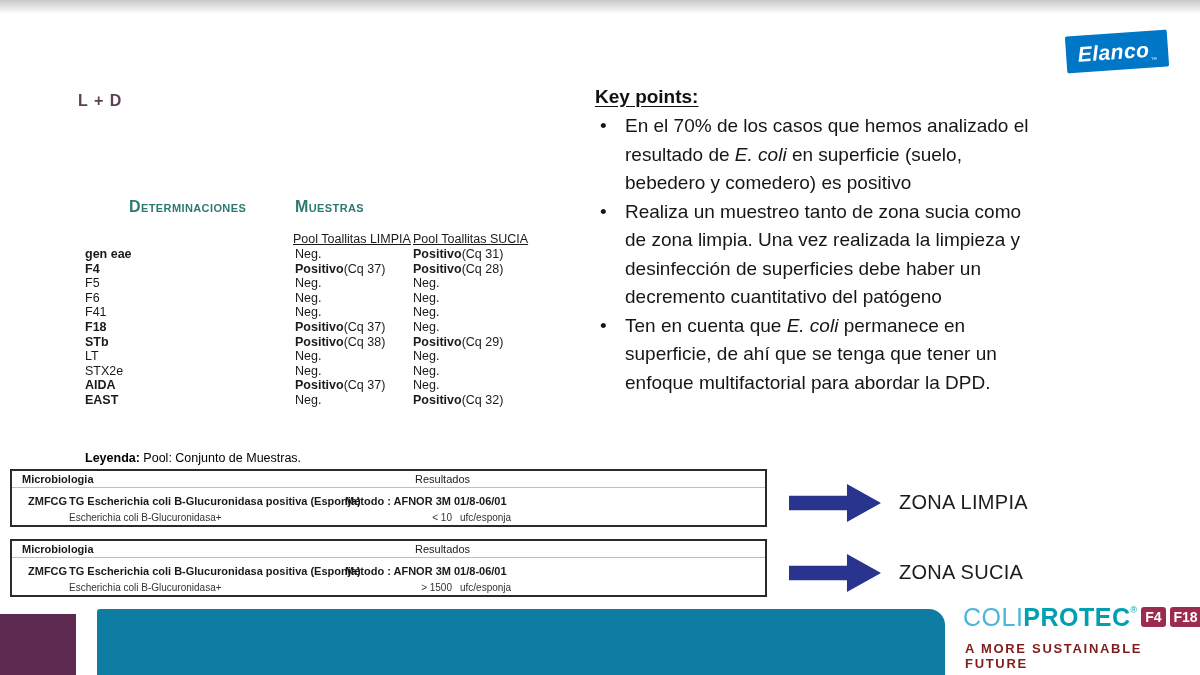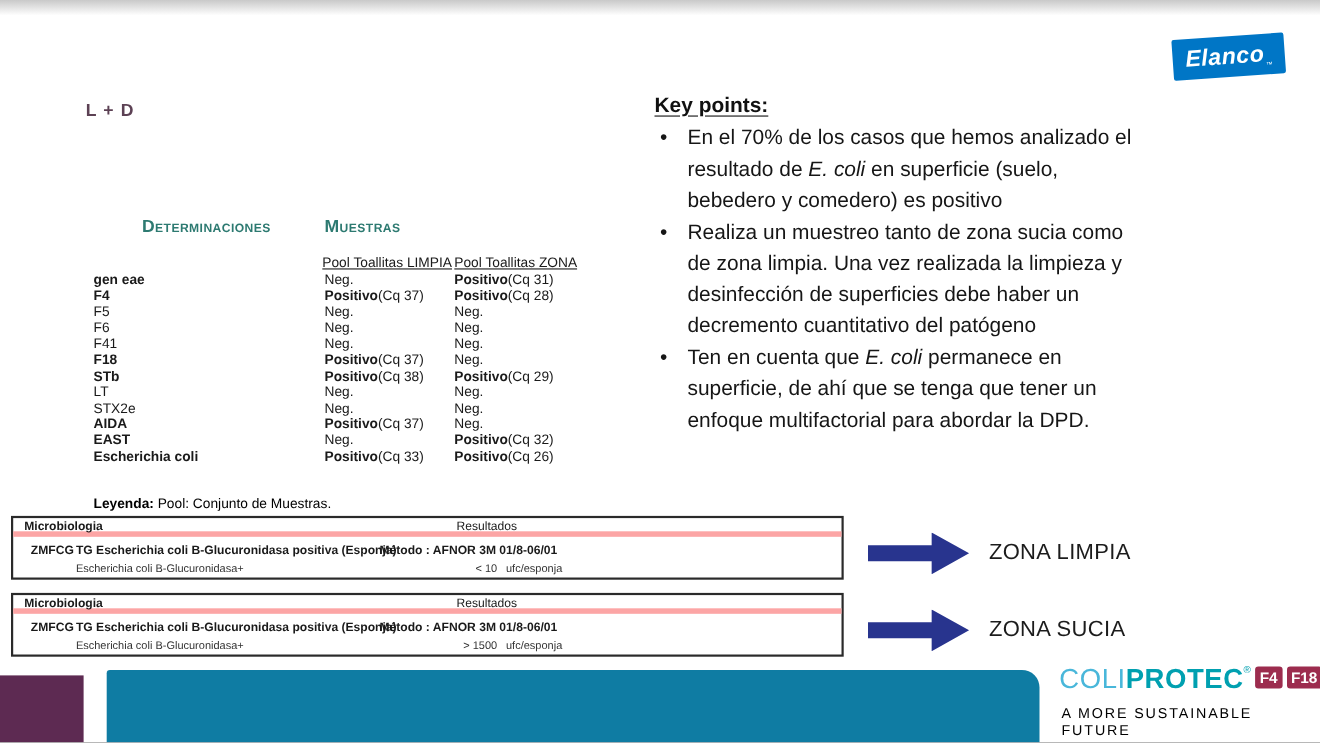--- a/index.html
+++ b/index.html
@@ -39,21 +39,21 @@
   #kp-list { position:absolute; left:595px; top:112px; width:490px; list-style:none; }
   #kp-list li { position:relative; padding-left:30px; font-size:19px; line-height:28.5px;
     color:#161616; white-space:pre-line; }
   #kp-list li::before { content:"\2022"; position:absolute; left:5px; top:0; font-size:19px; }
   #kp-list em { font-style:italic; }
 
   
   .micro { position:absolute; left:10px; width:757px; height:58px;
     border:2px solid #2a2a2a; background:#fff; font-size:11px; color:#1a1a1a; }
   .m1 { top:469px; } .m2 { top:539px; }
-  .mt-h { position:absolute; left:0; right:0; top:0; height:17px; border-bottom:5px solid #fca5a5;text-align:center; }
+  .mt-h { position:absolute; left:0; right:0; top:0; height:17px; border-bottom:1px solid #fca5a5;text-align:center; }
   .mt-title { position:absolute; left:10px; top:2px; font-weight:bold; }
   .mt-res { position:absolute; left:403px; top:2px; }
   .mt-code { position:absolute; left:16px; top:24px; font-weight:bold; }
   .mt-test { position:absolute; left:57px; top:24px; font-weight:bold; }
   .mt-method { position:absolute; left:333px; top:24px; font-weight:bold; }
   .mt-analyte { position:absolute; left:57px; top:41px; font-size:10px; color:#333; }
   .mt-value { position:absolute; left:385px; width:55px; top:41px; font-size:10px;
     text-align:right; color:#333; }
   .mt-unit { position:absolute; left:448px; top:41px; font-size:10px; color:#333; }
 
@@ -76,40 +76,40 @@
   .band { position:absolute; left:97px; top:609px; width:848px; height:66px;
     background:#0f7ca3; border-top-right-radius:16px; border-top-left-radius:3px; }
   .plum-sq { position:absolute; left:0; top:614px; width:76px; height:61px; background:#5d2a52; }
   .brand { position:absolute; left:963px; top:603px; white-space:nowrap; }
   .brand .coli { font-size:25px; font-weight:500; color:#49b7da; letter-spacing:0.5px; }
   .brand .protec { font-size:25px; font-weight:800; color:#00a0b0; letter-spacing:0.5px; }
   .brand .reg { font-size:9px; color:#00a0b0; vertical-align:13px; }
   .badge { display:inline-block; background:#9c2c4e; color:#fff; font-weight:bold;
     font-size:14px; line-height:14px; padding:3px 4px; border-radius:3px; margin-left:4px;
     vertical-align:4px; }
-  .tagline { position:absolute; left:965px; top:641px; font-size:13px; font-weight:normal;
-    letter-spacing:1.7px; color:#000000; }
+  .tagline { position:absolute; left:965px; top:641px; font-size:13px; font-weight:bold;
+    letter-spacing:1.7px; color:#7f1d1d; }
 </style>
 </head>
 <body>
 
 <div id="slide">
   <div class="topgrad"></div>
 
   <div class="lcd">L + D</div>
 
   <div class="elanco">
     <span class="elanco-text">Elanco</span>
       <span class="elanco-tm">™</span>
   </div>
 
   <div class="sechdr sh1">Determinaciones</div>
   <div class="sechdr sh2">Muestras</div>
   <div class="colhdr ch1">Pool Toallitas LIMPIA</div>
-  <div class="colhdr ch2">Pool Toallitas ZONA</div>
+  <div class="colhdr ch2">Pool Toallitas SUCIA</div>
   <div id="det-table">
       <div class="det-row">
         <span class="det-name b">gen eae</span>
         <span class="det-val">Neg.</span>
         <span class="det-val"><b>Positivo</b>(Cq 31)</span>
       </div>
       <div class="det-row">
         <span class="det-name b">F4</span>
         <span class="det-val"><b>Positivo</b>(Cq 37)</span>
         <span class="det-val"><b>Positivo</b>(Cq 28)</span>
@@ -151,25 +151,20 @@
       </div>
       <div class="det-row">
         <span class="det-name b">AIDA</span>
         <span class="det-val"><b>Positivo</b>(Cq 37)</span>
         <span class="det-val">Neg.</span>
       </div>
       <div class="det-row">
         <span class="det-name b">EAST</span>
         <span class="det-val">Neg.</span>
         <span class="det-val"><b>Positivo</b>(Cq 32)</span>
-      </div>
-      <div class="det-row">
-        <span class="det-name b">Escherichia coli</span>
-        <span class="det-val"><b>Positivo</b>(Cq 33)</span>
-        <span class="det-val"><b>Positivo</b>(Cq 26)</span>
       </div>
     </div>
   <div class="legend">
     <span class="lbl">Leyenda:</span><span> Pool: Conjunto de Muestras.</span>
   </div>
 
   <div class="kp-title">Key points:</div>
   <ul id="kp-list">
       <li><span>En el 70% de los casos que hemos analizado el
 resultado de </span><em>E. coli</em><span> en superficie (suelo,

